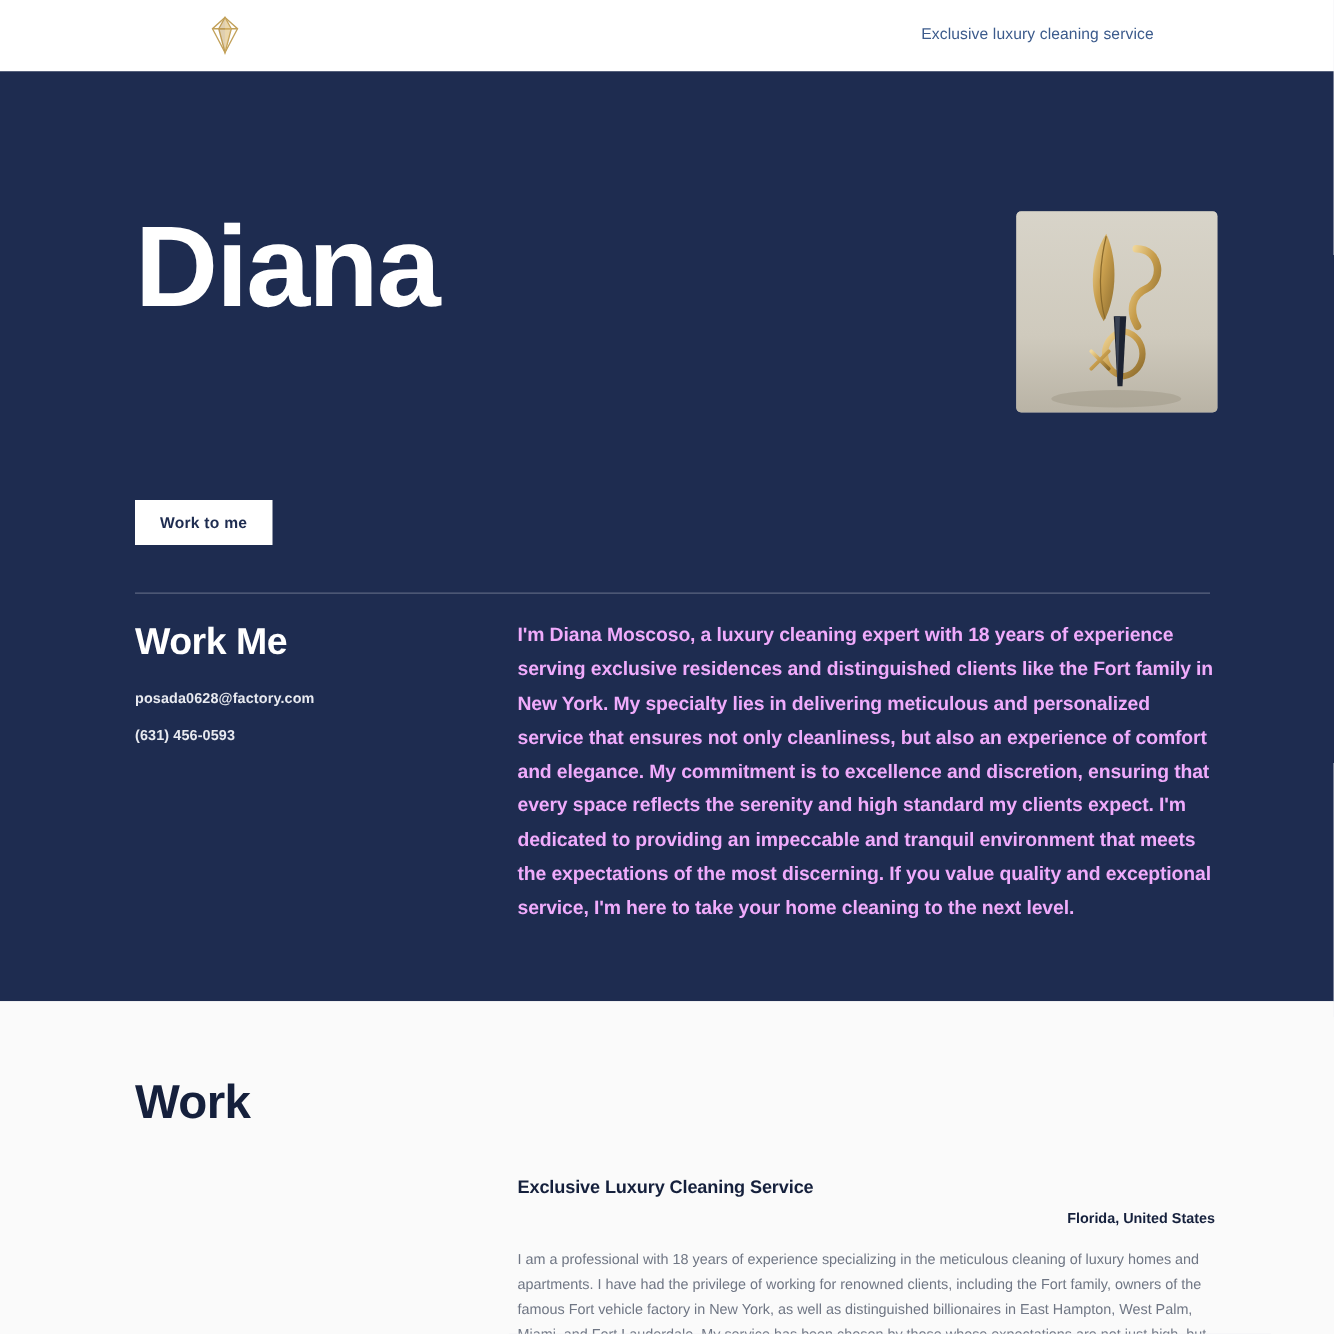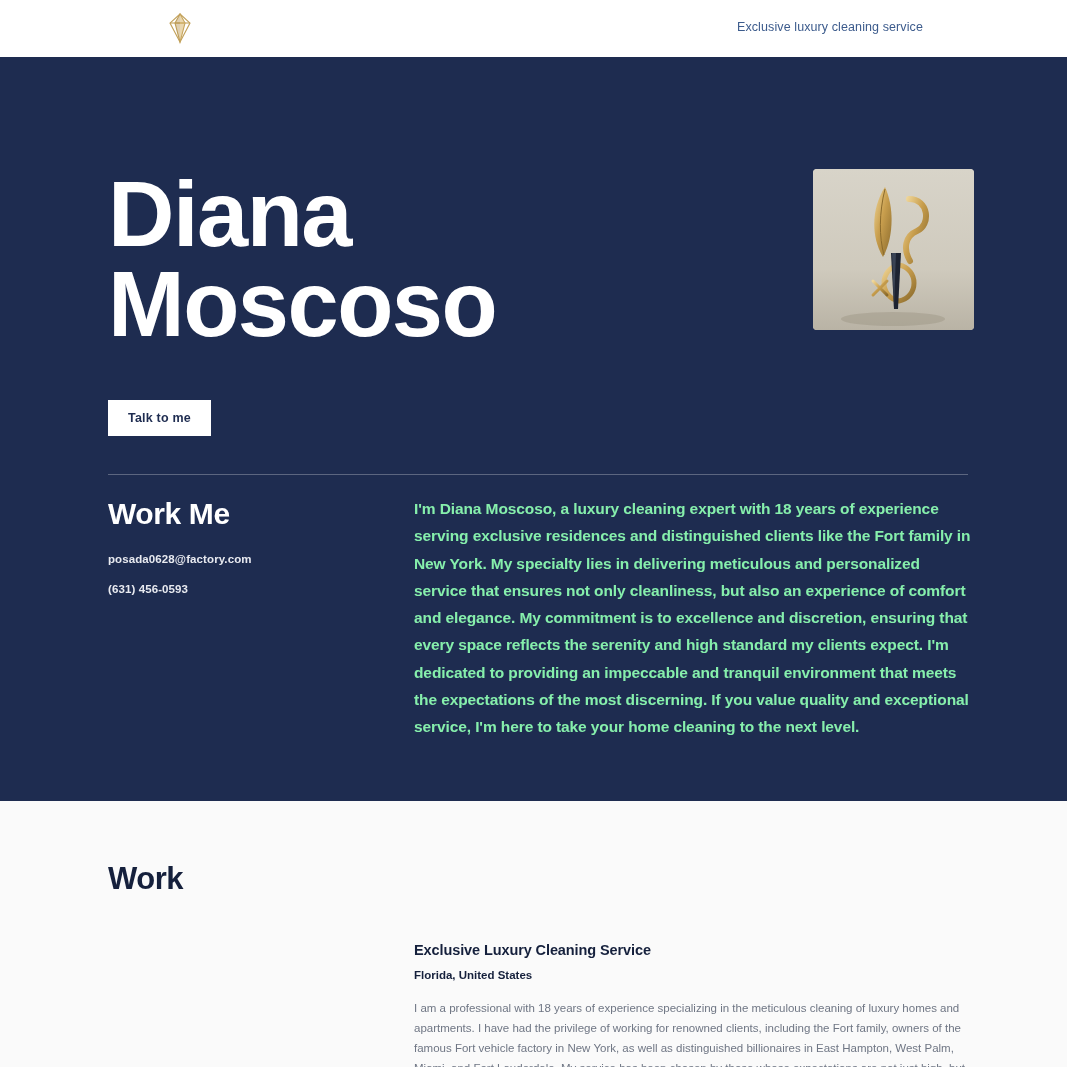--- a/index.html
+++ b/index.html
@@ -125,38 +125,38 @@
     color: #e8eaf0;
     font-size: 11.5px;
     font-weight: 700;
     letter-spacing: 0.1px;
   }
   .about-body {
     position: absolute;
     left: 414px;
     top: 438px;
     width: 558px;
-    color: #86efac;
+    color: #f0abfc;
     font-size: 15.5px;
     font-weight: 700;
     line-height: 1.76;
     letter-spacing: -0.1px;
   }
 
   
   .work {
     position: relative;
     background: #fafafa;
     height: 266px;
   }
   .work-heading {
     position: absolute;
     left: 108px;
     top: 60px;
-    font-size: 31px;
+    font-size: 38px;
     font-weight: 700;
     color: #15203c;
     letter-spacing: -0.5px;
   }
   .work-item {
     position: absolute;
     left: 414px;
     top: 141px;
     width: 558px;
   }
@@ -164,20 +164,21 @@
     font-size: 14.5px;
     font-weight: 700;
     color: #15203c;
     letter-spacing: -0.1px;
   }
   .work-item-location {
     margin-top: 11px;
     font-size: 11.5px;
     font-weight: 700;
     color: #15203c;
+    text-align: right;
   }
   .work-item-desc {
     margin-top: 17px;
     font-size: 11.5px;
     line-height: 1.75;
     color: #6f7684;
   }
 </style>
 </head>
 <body>
@@ -197,21 +198,20 @@
     </svg>
   </div>
   <div class="tagline">Exclusive luxury cleaning service</div>
 </div>
 
 <section class="hero">
   <div class="hero-inner">
 
     <h1 class="hero-title">
       <span>Diana</span>
-      <span class="line2">Moscoso</span>
     </h1>
 
     <div class="portrait">
       <svg width="161" height="161" viewBox="0 0 161 161">
         <defs>
           <linearGradient id="bgGrad" x1="0" y1="0" x2="0" y2="1">
             <stop offset="0%" stop-color="#d8d4c9"></stop>
             <stop offset="62%" stop-color="#cfcabd"></stop>
             <stop offset="100%" stop-color="#b9b3a5"></stop>
           </linearGradient>
@@ -231,21 +231,21 @@
 
         <path d="M86 96 C66 100 66 128 86 132 C106 128 106 100 86 96 Z" stroke="url(#goldGrad)" stroke-width="5" fill="none"></path>
 
         <path d="M78 84 L88 84 L85 140 L81 140 Z" fill="#1d2331"></path>
         <path d="M79 84 L83 84 L81 138 Z" fill="#3a4354"></path>
 
         <path d="M60 112 L74 126 M74 112 L60 126" stroke="url(#goldGrad)" stroke-width="3" stroke-linecap="round"></path>
       </svg>
     </div>
 
-    <button class="cta">Talk to me</button>
+    <button class="cta">Work to me</button>
 
     <div class="divider"></div>
 
     <h2 class="about-heading">Work Me</h2>
     <div class="about-email">posada0628@factory.com</div>
     <div class="about-phone">(631) 456-0593</div>
     <p class="about-body">I'm Diana Moscoso, a luxury cleaning expert with 18 years of experience serving exclusive residences and distinguished clients like the Fort family in New York. My specialty lies in delivering meticulous and personalized service that ensures not only cleanliness, but also an experience of comfort and elegance. My commitment is to excellence and discretion, ensuring that every space reflects the serenity and high standard my clients expect. I'm dedicated to providing an impeccable and tranquil environment that meets the expectations of the most discerning. If you value quality and exceptional service, I'm here to take your home cleaning to the next level.</p>
   </div>
 </section>
 

